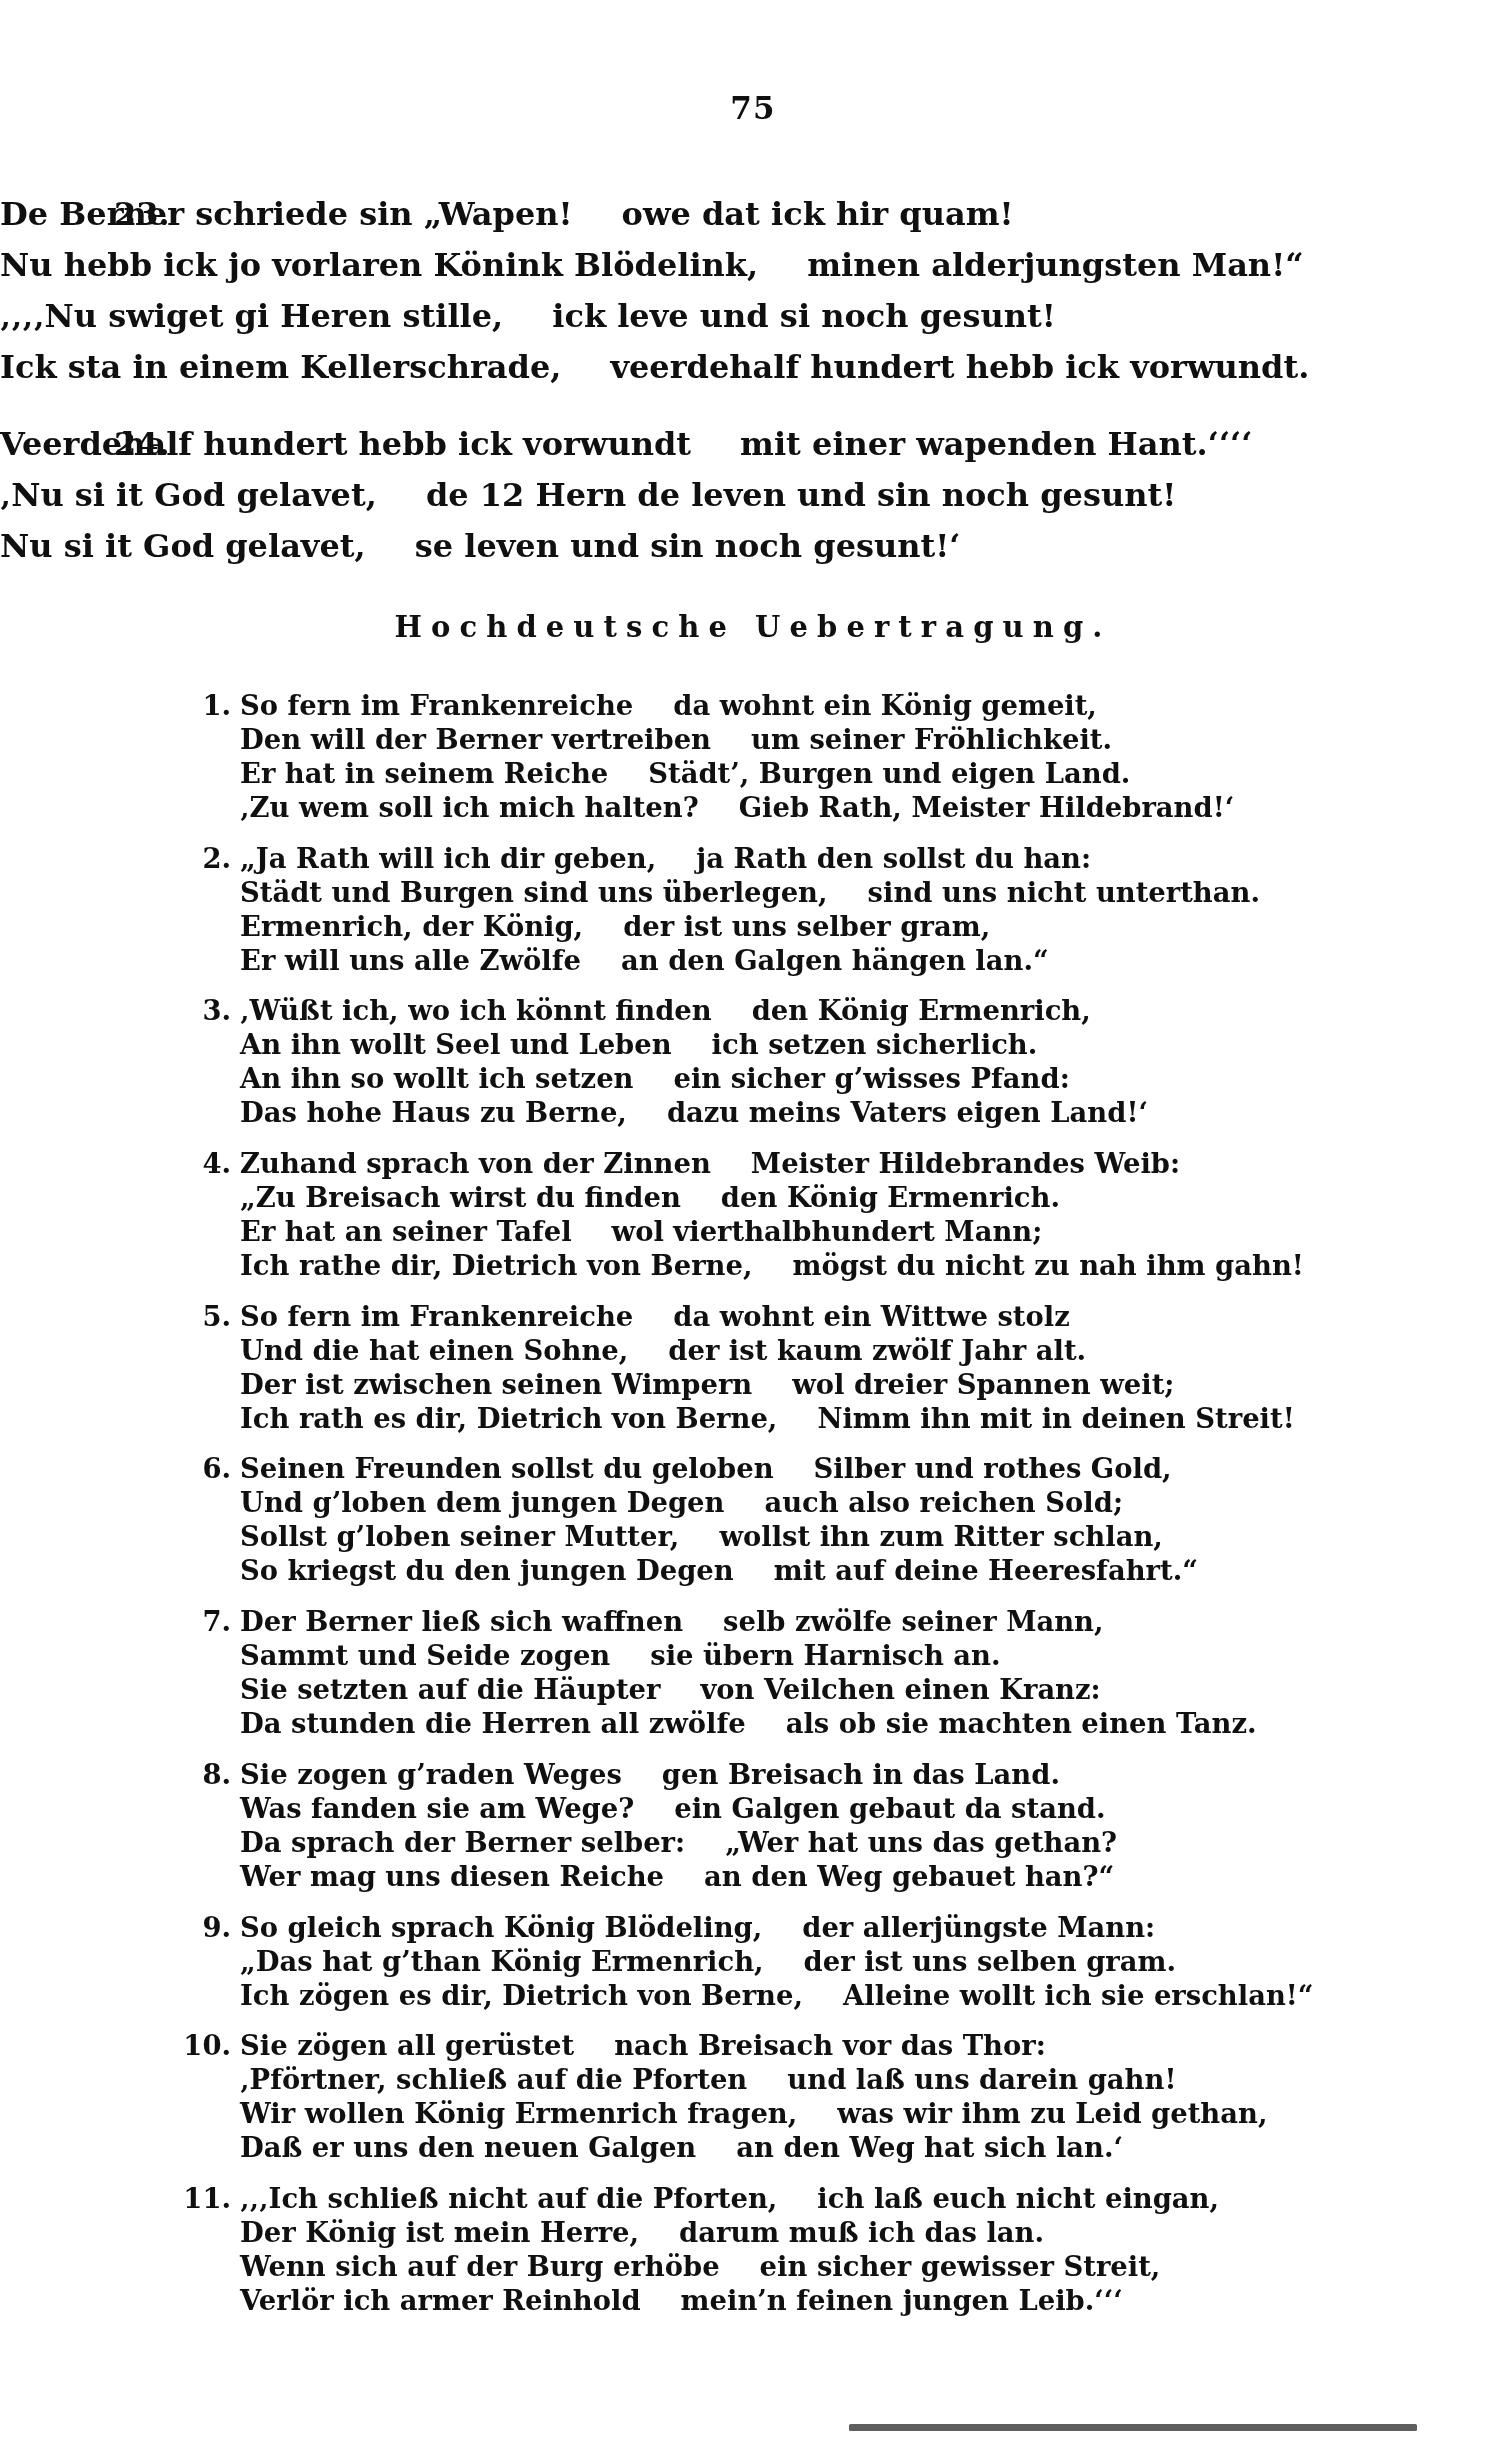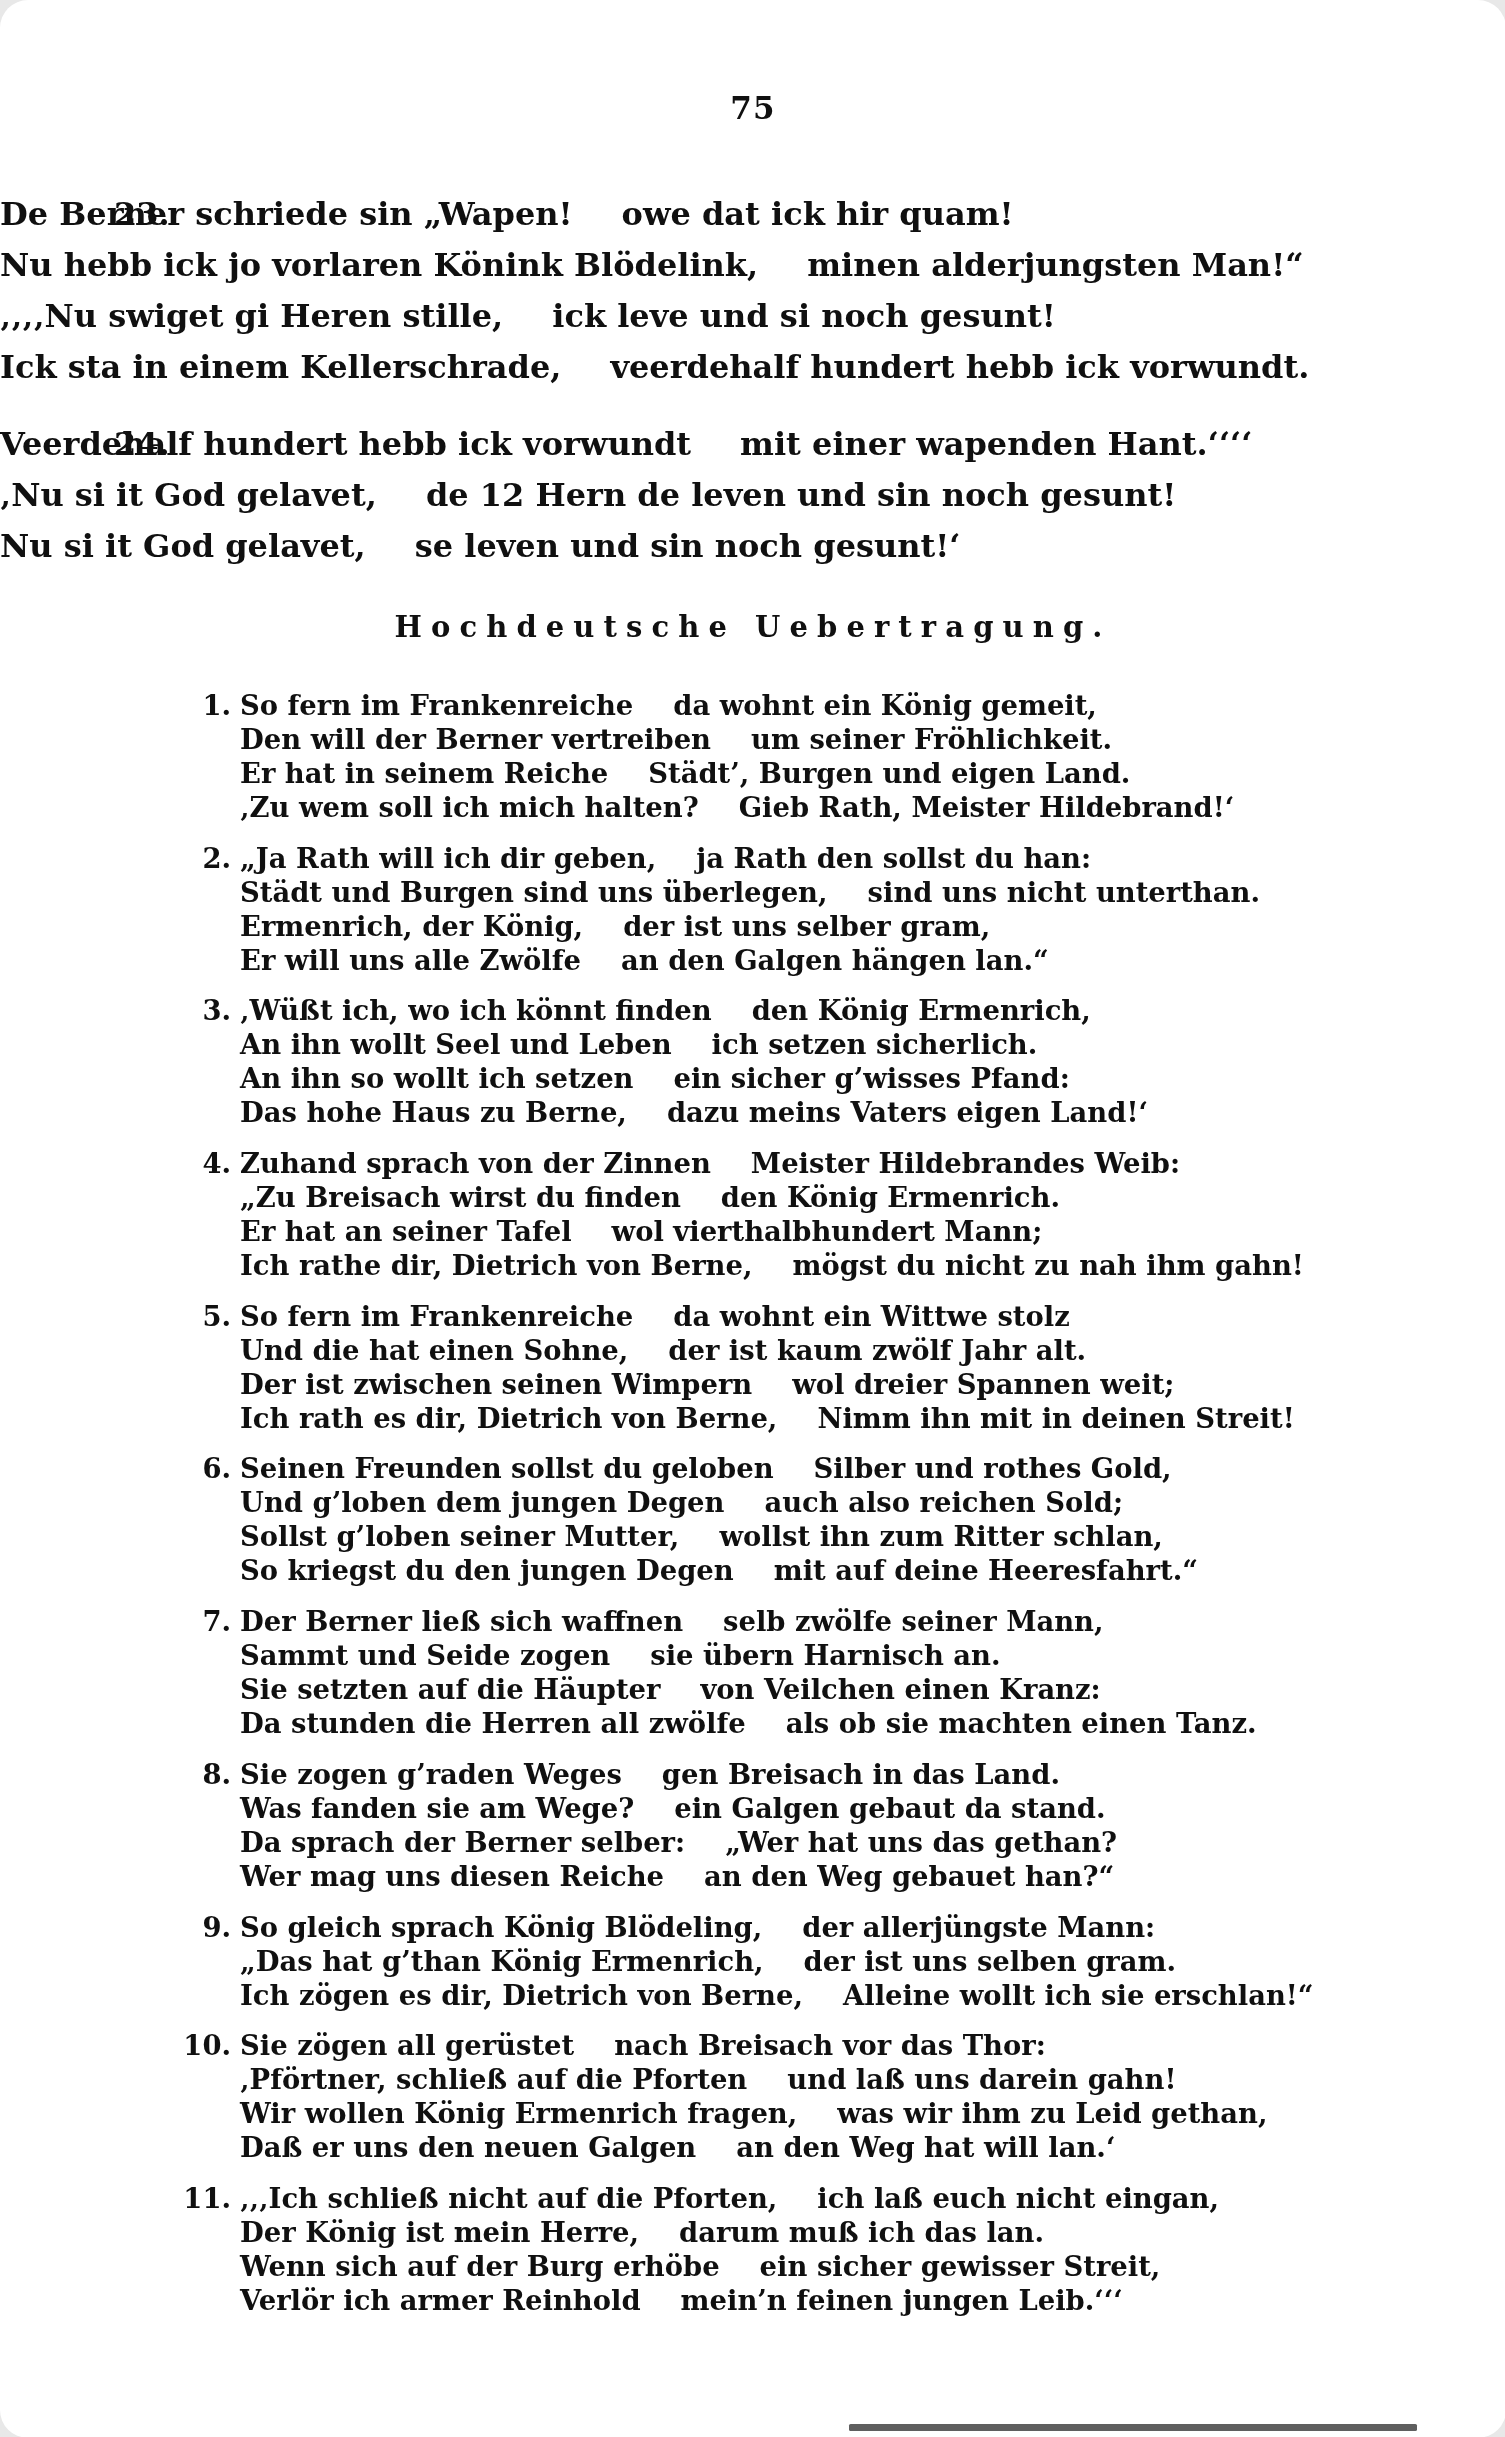--- a/index.html
+++ b/index.html
@@ -73,21 +73,21 @@
     width: 568px;
     height: 7px;
     background: #3c3c3c;
     opacity: 0.82;
     border-radius: 1.6px;
   }
 </style>
 </head>
 <body>
 
-<div class="page" style="background: rgb(255, 255, 255); color: rgb(16, 16, 16); border-radius: 28px;">
+<div class="page" style="background: rgb(255, 255, 255); color: rgb(16, 16, 16);">
   <div class="pageno">75</div>
 
   <div class="section-lg">
       <div class="stanza">
         <span class="verse-line"><span class="stanza-num">23.</span><span>De Berner schriede sin „Wapen!</span><span class="gap"></span><span>owe dat ick hir quam!</span></span>
         <span class="verse-line"><span>Nu hebb ick jo vorlaren Könink Blödelink,</span><span class="gap"></span><span>minen alderjungsten Man!“</span></span>
         <span class="verse-line"><span>‚‚‚‚Nu swiget gi Heren stille,</span><span class="gap"></span><span>ick leve und si noch gesunt!</span></span>
         <span class="verse-line"><span>Ick sta in einem Kellerschrade,</span><span class="gap"></span><span>veerdehalf hundert hebb ick vorwundt.</span></span>
       </div>
       <div class="stanza">
@@ -150,21 +150,21 @@
       </div>
       <div class="stanza">
         <span class="verse-line"><span class="stanza-num">9.</span><span>So gleich sprach König Blödeling,</span><span class="gap"></span><span>der allerjüngste Mann:</span></span>
         <span class="verse-line"><span>„Das hat g’than König Ermenrich,</span><span class="gap"></span><span>der ist uns selben gram.</span></span>
         <span class="verse-line"><span>Ich zögen es dir, Dietrich von Berne,</span><span class="gap"></span><span>Alleine wollt ich sie erschlan!“</span></span>
       </div>
       <div class="stanza">
         <span class="verse-line"><span class="stanza-num">10.</span><span>Sie zögen all gerüstet</span><span class="gap"></span><span>nach Breisach vor das Thor:</span></span>
         <span class="verse-line"><span>‚Pförtner, schließ auf die Pforten</span><span class="gap"></span><span>und laß uns darein gahn!</span></span>
         <span class="verse-line"><span>Wir wollen König Ermenrich fragen,</span><span class="gap"></span><span>was wir ihm zu Leid gethan,</span></span>
-        <span class="verse-line"><span>Daß er uns den neuen Galgen</span><span class="gap"></span><span>an den Weg hat will lan.‘</span></span>
+        <span class="verse-line"><span>Daß er uns den neuen Galgen</span><span class="gap"></span><span>an den Weg hat sich lan.‘</span></span>
       </div>
       <div class="stanza">
         <span class="verse-line"><span class="stanza-num">11.</span><span>‚‚‚Ich schließ nicht auf die Pforten,</span><span class="gap"></span><span>ich laß euch nicht eingan,</span></span>
         <span class="verse-line"><span>Der König ist mein Herre,</span><span class="gap"></span><span>darum muß ich das lan.</span></span>
         <span class="verse-line"><span>Wenn sich auf der Burg erhöbe</span><span class="gap"></span><span>ein sicher gewisser Streit,</span></span>
         <span class="verse-line"><span>Verlör ich armer Reinhold</span><span class="gap"></span><span>mein’n feinen jungen Leib.‘‘‘</span></span>
       </div>
     </div>
 
   <div class="artifact-bar" style="background: rgb(60, 60, 60);"></div>

